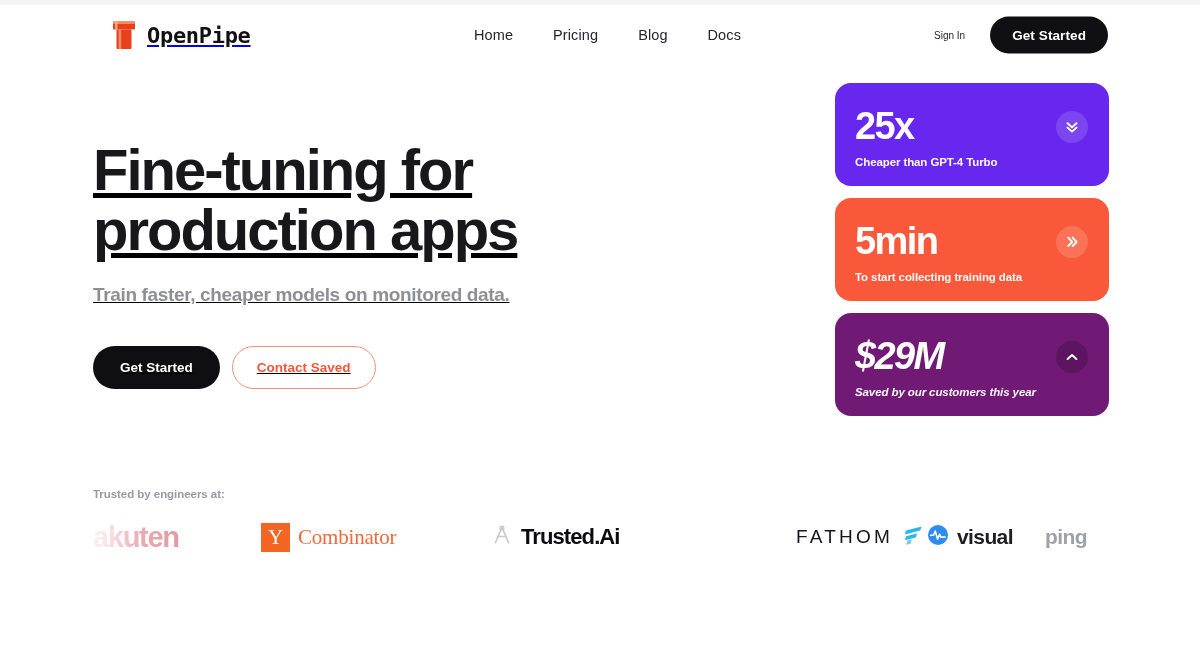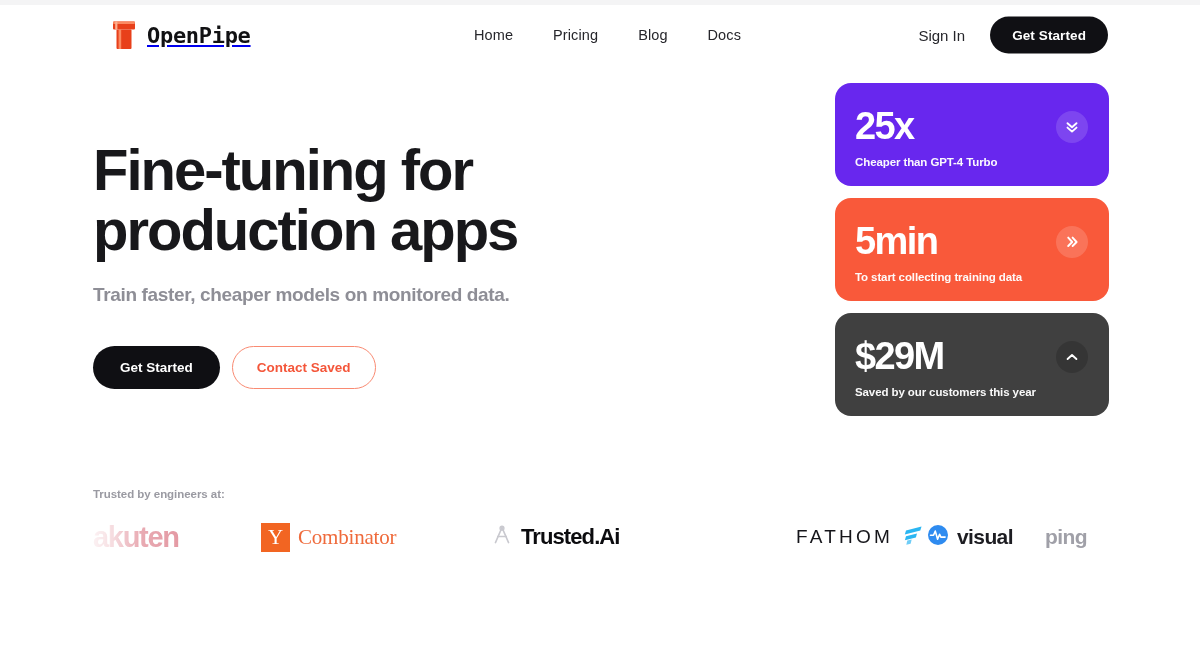--- a/index.html
+++ b/index.html
@@ -46,35 +46,36 @@
     font-size:14.5px; color:#26262b;
     text-decoration:none; white-space:nowrap;
     letter-spacing:0.1px;
   }
   .header-right {
     position:absolute; right:92px; top:50%;
     transform:translateY(-50%);
     display:flex; align-items:center; gap:25px;
   }
   .signin-link {
-    font-size:15px; color:#26262b; text-decoration:none;
+    font-size:10px; color:#26262b; text-decoration:none;
     white-space:nowrap;
   }
   .btn-dark {
     background:#101014; color:#ffffff;
     font-size:13.5px; font-weight:700;
     border:none; border-radius:999px;
     padding:11px 22px; cursor:pointer;
     white-space:nowrap; letter-spacing:0.1px;
   }
 
   
   .hero {
     position:absolute; left:93px; top:140px;
     width:620px;
+    text-decoration:underline;
   }
   .hero h1 {
     font-size:58px; line-height:60px;
     font-weight:700; color:#18181b;
     letter-spacing:-2.0px;
   }
   .hero h1 .line { display:block; }
   .hero-sub {
     margin-top:24px;
     font-size:19px; font-weight:700;
@@ -122,21 +123,21 @@
   }
   .card-badge {
     position:absolute; right:21px; top:28px;
     width:32px; height:32px; border-radius:50%;
     display:flex; align-items:center; justify-content:center;
   }
   .card-purple { background:#6827ee; }
   .card-purple .card-badge { background:rgba(255,255,255,0.14); }
   .card-orange { background:#f9593a; }
   .card-orange .card-badge { background:rgba(255,255,255,0.16); }
-  .card-gray   { background:#404040; }
+  .card-gray   { background:#701a75;font-style:italic; }
   .card-gray   .card-badge { background:rgba(0,0,0,0.17); }
 
   
   .trusted {
     position:absolute; left:93px; top:488px;
     width:1010px;
   }
   .trusted-label {
     font-size:11.5px; font-weight:700;
     color:#9a9aa2; letter-spacing:-0.05px;

